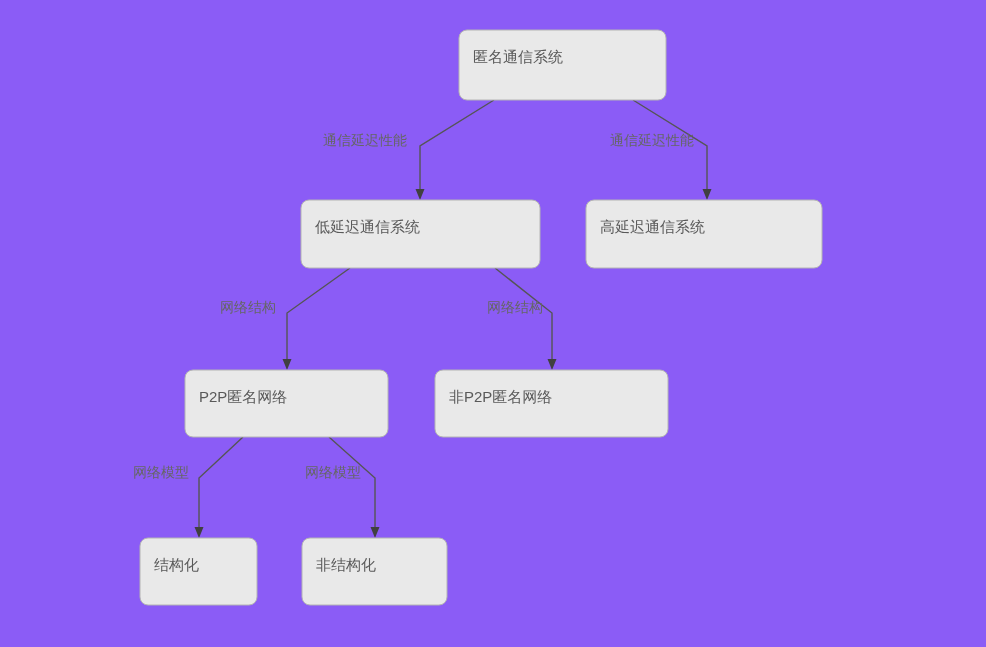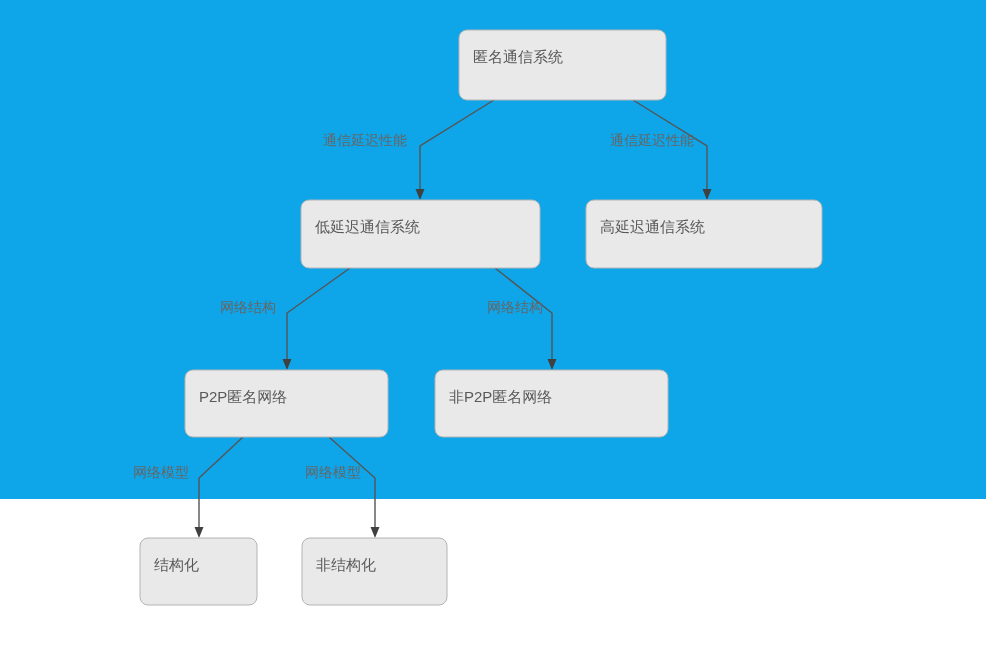--- a/index.html
+++ b/index.html
@@ -10,22 +10,22 @@
   }
   body {
     width: 986px;
     height: 647px;
     font-family: "Liberation Sans", "DejaVu Sans", sans-serif;
     overflow: hidden;
   }
   #diagram-root {
     position: relative;
     width: 986px;
-    height: 499px;
-    background: #0ea5e9;
+    height: 647px;
+    background: #8b5cf6;
     text-decoration: underline;
   }
   svg#diagram-svg {
     position: absolute;
     top: 0;
     left: 0;
     width: 986px;
     height: 647px;
     display: block;
   }

